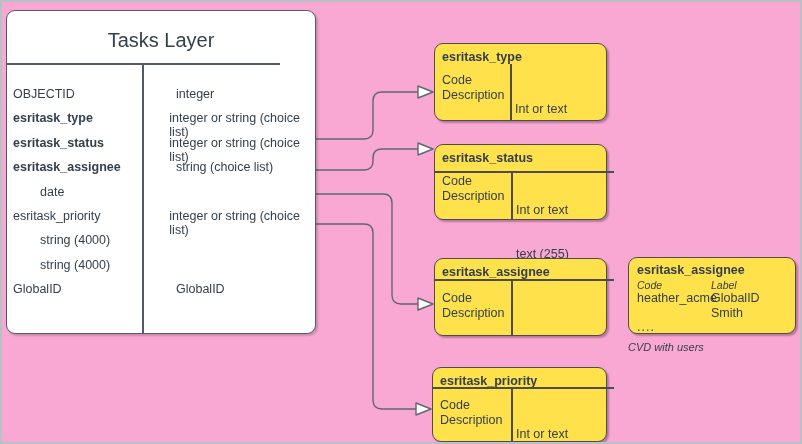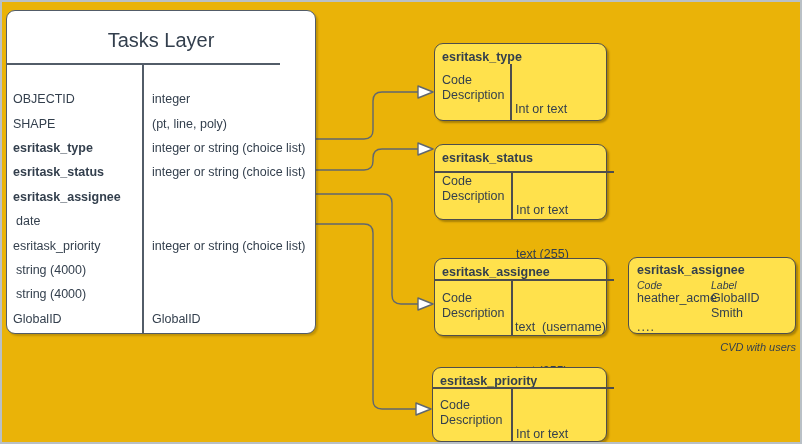--- a/index.html
+++ b/index.html
@@ -6,43 +6,43 @@
     --box-fill:#FFE14C;
     --box-border:#4D4D4D;
     --table-border:#525C68;
     --connector:#60676F;
     --text:#333F4D;
     --canvas-border:#B9C0C6;
   }
   html,body{margin:0;padding:0;background:#e9e9e9;}
   #canvas{
     position:relative;width:802px;height:444px;box-sizing:border-box;
-    background:#eab308;border:2px solid var(--canvas-border);
+    background:#f9a8d4;border:2px solid var(--canvas-border);
     font-family:"Liberation Sans","DejaVu Sans",sans-serif;color:var(--text);
     overflow:hidden;
   }
   
   #tasks-table{
     position:absolute;left:4px;top:8px;width:310px;height:324px;box-sizing:border-box;
     border:1.5px solid var(--table-border);border-radius:9px;background:#fff;
     box-shadow:2px 2px 2px rgba(0,0,0,.18);
   }
   #tasks-table .t-title{
     text-align:center;font-size:20px;line-height:24px;padding-top:17px;
   }
   #tasks-table .t-sep{
     position:absolute;top:52px;left:0;width:273px;height:1.5px;background:var(--table-border);
   }
   #tasks-table .t-vdiv{
     position:absolute;top:52px;bottom:0;left:135px;width:1.5px;background:var(--table-border);
   }
   .t-rows{position:absolute;top:76px;left:0;right:0;}
-  .t-row{height:24.4px;display:flex;align-items:center;font-size:12.5px;}
+  .t-row{height:24.4px;display:flex;font-size:12.5px;}
   .t-row .fname{width:136px;padding-left:6px;box-sizing:border-box;}
-  .t-row .ftype{padding-left:9px;}
+  .t-row .ftype{padding-left:9px;margin-left:24px;}
   .t-row.bold .fname{font-weight:bold;}
   
   .cbox{
     position:absolute;width:173px;box-sizing:border-box;
     background:var(--box-fill);border:1.5px solid var(--box-border);border-radius:9px;
     box-shadow:2px 2px 2px rgba(0,0,0,.28);
   }
   .cbox .title{font-weight:bold;font-size:12.5px;line-height:14px;padding:6px 0 0 7px;}
   .cbox .hsep{position:absolute;left:-1.5px;width:calc(100% + 9px);height:1.5px;background:var(--box-border);}
   .cbox .vdiv{position:absolute;width:1.5px;background:var(--box-border);}
@@ -74,21 +74,21 @@
     background:var(--box-fill);border:1.2px solid var(--box-border);border-radius:9px;
     box-shadow:2px 2px 2px rgba(0,0,0,.28);
   }
   #b-cvd .title{font-weight:bold;font-size:12.5px;line-height:14px;padding:5px 0 0 8px;}
   .cvd-grid{position:absolute;top:21px;left:8px;right:2px;font-size:12.5px;}
   .cvd-hrow{display:flex;font-style:italic;font-size:10.5px;line-height:12px;}
   .cvd-row{display:flex;line-height:14.5px;}
   .cvd-c1{width:74px;}
   .cvd-more{line-height:14px;letter-spacing:1px;}
   #cvd-caption{
-    position:absolute;left:626px;top:339px;width:168px;text-align:right;
+    position:absolute;left:626px;top:339px;width:168px;text-align:left;
     font-style:italic;font-size:11px;
   }
   
   #wires{position:absolute;left:0;top:0;pointer-events:none;}
   #wires path.wire{fill:none;stroke:var(--connector);stroke-width:1.4;}
   #wires path.head{fill:#ffffff;stroke:var(--connector);stroke-width:1.4;stroke-linejoin:round;}
 </style>
 </head>
 <body>
 
@@ -107,34 +107,31 @@
 
   <div id="tasks-table">
     <div class="t-title">Tasks Layer</div>
     <div class="t-sep"></div>
     <div class="t-vdiv"></div>
     <div class="t-rows">
       <div class="t-row">
         <span class="fname">OBJECTID</span>
         <span class="ftype">integer</span>
       </div>
-      <div class="t-row">
-        <span class="fname">SHAPE</span>
-        <span class="ftype">(pt, line, poly)</span>
-      </div>
       <div class="t-row bold">
         <span class="fname">esritask_type</span>
         <span class="ftype">integer or string (choice list)</span>
       </div>
       <div class="t-row bold">
         <span class="fname">esritask_status</span>
         <span class="ftype">integer or string (choice list)</span>
       </div>
       <div class="t-row bold">
         <span class="fname">esritask_assignee</span>
+        <span class="ftype">string (choice list)</span>
       </div>
       <div class="t-row">
         <span class="ftype">date</span>
       </div>
       <div class="t-row">
         <span class="fname">esritask_priority</span>
         <span class="ftype">integer or string (choice list)</span>
       </div>
       <div class="t-row">
         <span class="ftype">string (4000)</span>
@@ -181,24 +178,20 @@
   </div>
 
   <div class="cbox" id="b-assignee">
     <div class="title">esritask_assignee</div>
     <div class="hsep"></div>
     <div class="vdiv"></div>
     <div class="cols">
       <div class="col1">
         <div>Code</div>
         <div>Description</div>
-      </div>
-      <div class="col2">
-        <div>text  (username)</div>
-        <div>text (255)</div>
       </div>
     </div>
   </div>
 
   <div class="cbox" id="b-priority">
     <div class="title">esritask_priority</div>
     <div class="hsep"></div>
     <div class="vdiv"></div>
     <div class="cols">
       <div class="col1">

